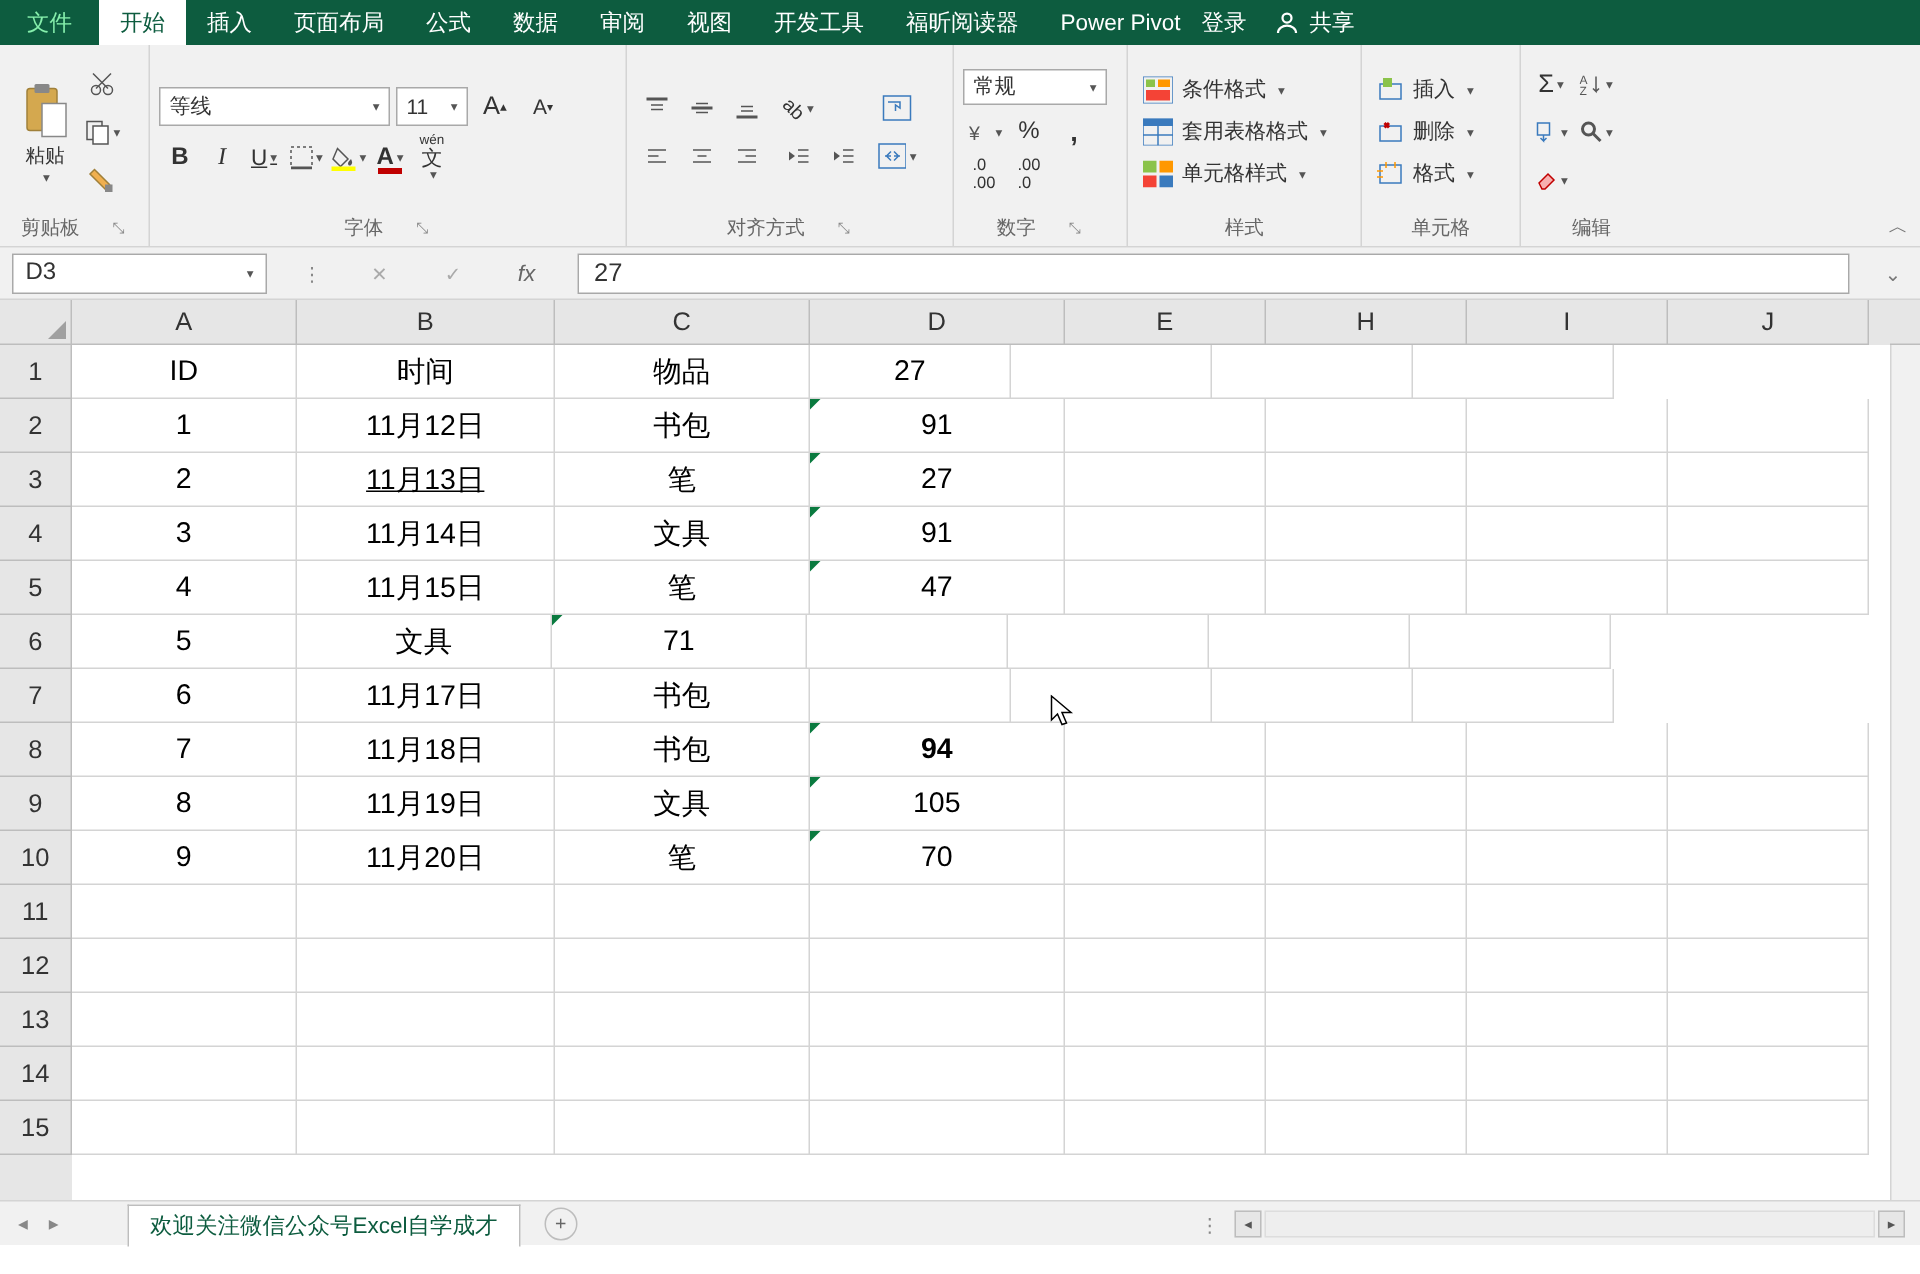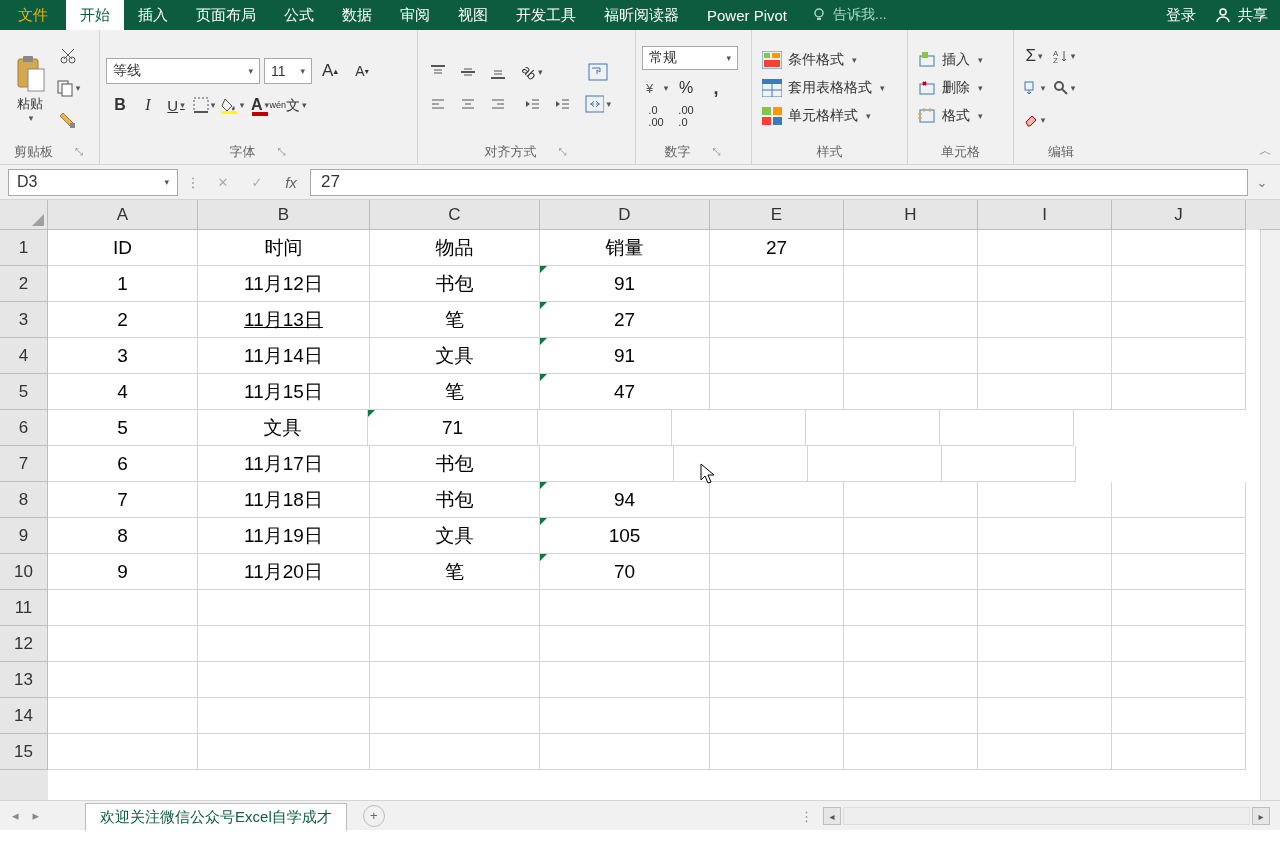--- a/index.html
+++ b/index.html
@@ -1,20 +1,20 @@
 <!DOCTYPE html>
 <html><head>
 <meta charset="utf-8">
 <style>
 *{box-sizing:border-box;margin:0;padding:0;font-family:"Microsoft YaHei","SimSun",sans-serif}
 body{background:#fff;width:1280px;height:849px;overflow:hidden;font-size:13px;color:#333;position:relative}
 .tabs{background:#0d5c3f;height:30px;display:flex;align-items:stretch;color:#fff}
 .tab{padding:0 14px;display:flex;align-items:center;font-size:15px;cursor:pointer}
 .tab.active{background:#fff;color:#0d5c3f}
-.tab.file{background:#0d5c3f;color:#eab308;padding:0 18px}
+.tab.file{background:#0d5c3f;color:#86efac;padding:0 18px}
 .tellme{flex:1;display:flex;align-items:center;color:#a8d8c5;padding-left:10px;font-size:14px}
 .tellme svg{margin-right:6px}
 .right-tabs{display:flex;align-items:center;gap:18px;padding-right:12px;font-size:15px}
 .share{display:flex;align-items:center;gap:6px}
 .ribbon{background:#f1f1f1;height:135px;border-bottom:1px solid #d4d4d4;display:flex;position:relative}
 .group{border-right:1px solid #d4d4d4;display:flex;flex-direction:column;padding:4px 6px 2px}
 .group-body{flex:1;display:flex;align-items:center}
 .group-label{text-align:center;font-size:13px;color:#666;height:20px;display:flex;align-items:center;justify-content:center;gap:20px}
 .launcher{font-size:10px;color:#888;padding:0 2px}
 .big-btn{display:flex;flex-direction:column;align-items:center;justify-content:center;padding:0 6px;cursor:pointer}
@@ -25,21 +25,21 @@
 .font-sel{background:#fff;border:1px solid #a9a9a9;height:26px;width:154px;display:flex;align-items:center;padding:0 6px;font-size:14px;justify-content:space-between}
 .size-sel{background:#fff;border:1px solid #a9a9a9;height:26px;width:48px;display:flex;align-items:center;padding:0 6px;font-size:14px;justify-content:space-between}
 .fmt-row{display:flex;align-items:center}
 .num-sel{background:#fff;border:1px solid #a9a9a9;height:24px;width:96px;display:flex;align-items:center;padding:0 6px;font-size:14px;justify-content:space-between;margin-bottom:4px}
 .vstack{display:flex;flex-direction:column;gap:4px}
 .hstack{display:flex;align-items:center;gap:2px}
 .style-btn{display:flex;align-items:center;gap:6px;cursor:pointer;padding:3px 4px;font-size:14px}
 .style-btn .si{width:20px;height:18px}
 .cell-btn{display:flex;align-items:center;gap:6px;cursor:pointer;padding:3px 4px;font-size:14px}
 .collapse{position:absolute;right:8px;bottom:4px;color:#777;cursor:pointer}
-.formula-bar{height:35px;background:#f1f1f1;border-bottom:1px solid #d4d4d4;display:flex;align-items:center;padding:4px 8px;gap:4px}
+.formula-bar{height:35px;background:#f1f1f1;border-bottom:1px solid #d4d4d4;display:flex;align-items:center;padding:4px 8px;gap:19px}
 .name-box{background:#fff;border:1px solid #a9a9a9;width:170px;height:27px;display:flex;align-items:center;padding:0 8px;font-size:16px;justify-content:space-between}
 .fb-sep{width:22px;height:27px;display:flex;align-items:center;justify-content:center;color:#888}
 .fb-btn{width:30px;height:27px;display:flex;align-items:center;justify-content:center;color:#aaa;cursor:pointer}
 .fx{font-style:italic;color:#666;font-size:15px}
 .formula-input{flex:1;background:#fff;border:1px solid #a9a9a9;height:27px;padding:0 10px;font-size:17px;display:flex;align-items:center}
 .fb-expand{width:20px;text-align:center;color:#777}
 .sheet{display:flex;height:570px}
 .row-hdrs{width:48px;background:#e6e6e6}
 .corner{width:48px;height:30px;background:#e6e6e6;border-right:1px solid #bdbdbd;border-bottom:1px solid #bdbdbd;position:relative}
 .corner:after{content:"";position:absolute;right:3px;bottom:3px;width:0;height:0;border-left:12px solid transparent;border-bottom:12px solid #a0a0a0}
@@ -68,27 +68,20 @@
   <div class="tab active">开始</div>
   <div class="tab">插入</div>
   <div class="tab">页面布局</div>
   <div class="tab">公式</div>
   <div class="tab">数据</div>
   <div class="tab">审阅</div>
   <div class="tab">视图</div>
   <div class="tab">开发工具</div>
   <div class="tab">福昕阅读器</div>
   <div class="tab">Power Pivot</div>
-  <div class="tellme">
-    <svg width="16" height="16" viewBox="0 0 16 16">
-        <circle cx="8" cy="6" r="4" fill="none" stroke="#a8d8c5" stroke-width="1.5"></circle>
-        <path d="M6 11h4v2H6z" fill="#a8d8c5"></path>
-      </svg>
-    <span>告诉我...</span>
-  </div>
   <div class="right-tabs">
     <div>登录</div>
     <div class="share">
       <svg width="18" height="18" viewBox="0 0 18 18">
           <circle cx="9" cy="6" r="3" fill="none" stroke="#fff" stroke-width="1.5"></circle>
           <path d="M3 16c0-3 3-5 6-5s6 2 6 5" fill="none" stroke="#fff" stroke-width="1.5"></path>
         </svg>
       <span>共享</span>
     </div>
   </div>
@@ -171,21 +164,21 @@
             </svg>
             <span class="dd">▾</span>
           </div>
         <div class="small-btn">
             <span style="font-size:16px;font-weight:bold">A</span>
             <svg width="16" height="4" style="position:absolute;margin-top:18px">
               <rect width="16" height="4" fill="#c00000"></rect>
             </svg>
             <span class="dd">▾</span>
           </div>
-        <div class="small-btn" style="flex-direction:row;font-size:9px;line-height:1">
+        <div class="small-btn" style="flex-direction:column;font-size:9px;line-height:1">
             <span>wén</span>
             <span style="font-size:14px">文</span>
             <span class="dd">▾</span>
           </div>
       </div>
     </div>
     <div class="group-label">
         <span>字体</span>
         <span class="launcher">⤡</span>
       </div>
@@ -479,21 +472,20 @@
       <div class="rh">12</div>
       <div class="rh">13</div>
       <div class="rh">14</div>
       <div class="rh">15</div>
     </div>
   <div class="grid" id="grid" style="flex:1;overflow:hidden">
       <div class="gridrow">
         <div class="cell" style="width: 150px;">ID</div>
         <div class="cell" style="width: 172px;">时间</div>
         <div class="cell" style="width: 170px;">物品</div>
-        <div class="cell" style="width: 170px;">销量</div>
         <div class="cell" style="width: 134px;">27</div>
         <div class="cell" style="width: 134px;"></div>
         <div class="cell" style="width: 134px;"></div>
         <div class="cell" style="width: 134px;"></div>
       </div>
       <div class="gridrow">
         <div class="cell" style="width: 150px;">1</div>
         <div class="cell" style="width: 172px;">11月12日</div>
         <div class="cell" style="width: 170px;">书包</div>
         <div class="cell indic" style="width: 170px;">91</div>
@@ -547,21 +539,21 @@
         <div class="cell" style="width: 170px;">书包</div>
         <div class="cell" style="width: 134px;"></div>
         <div class="cell" style="width: 134px;"></div>
         <div class="cell" style="width: 134px;"></div>
         <div class="cell" style="width: 134px;"></div>
       </div>
       <div class="gridrow">
         <div class="cell" style="width: 150px;">7</div>
         <div class="cell" style="width: 172px;">11月18日</div>
         <div class="cell" style="width: 170px;">书包</div>
-        <div class="cell indic" style="width: 170px;">94</div>
+        <div class="cell indic" style="width: 170px; font-weight: bold;">94</div>
         <div class="cell" style="width: 134px;"></div>
         <div class="cell" style="width: 134px;"></div>
         <div class="cell" style="width: 134px;"></div>
         <div class="cell" style="width: 134px;"></div>
       </div>
       <div class="gridrow">
         <div class="cell" style="width: 150px;">8</div>
         <div class="cell" style="width: 172px; text-align: center;">11月19日</div>
         <div class="cell" style="width: 170px;">文具</div>
         <div class="cell indic" style="width: 170px;">105</div>

